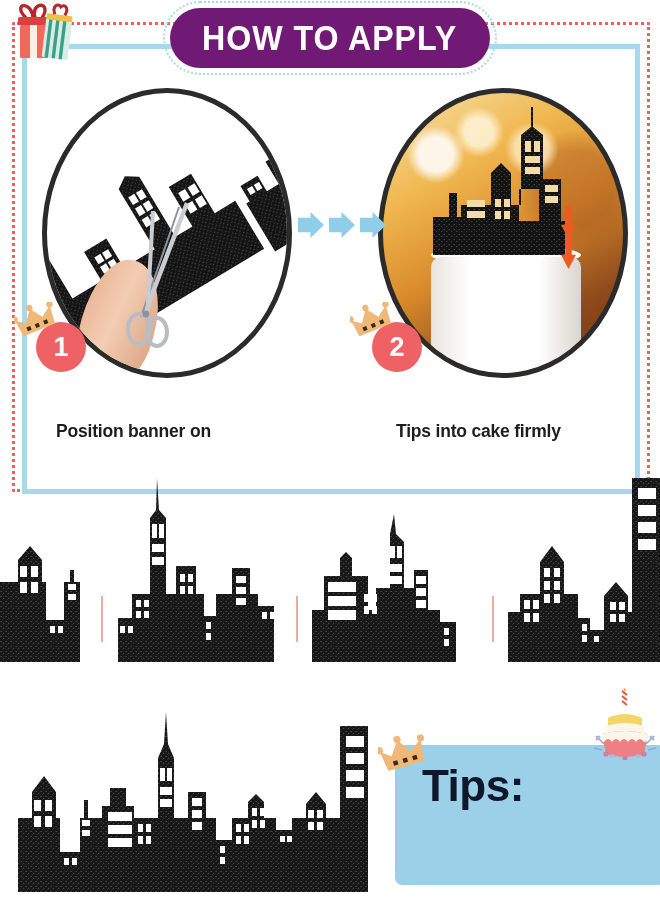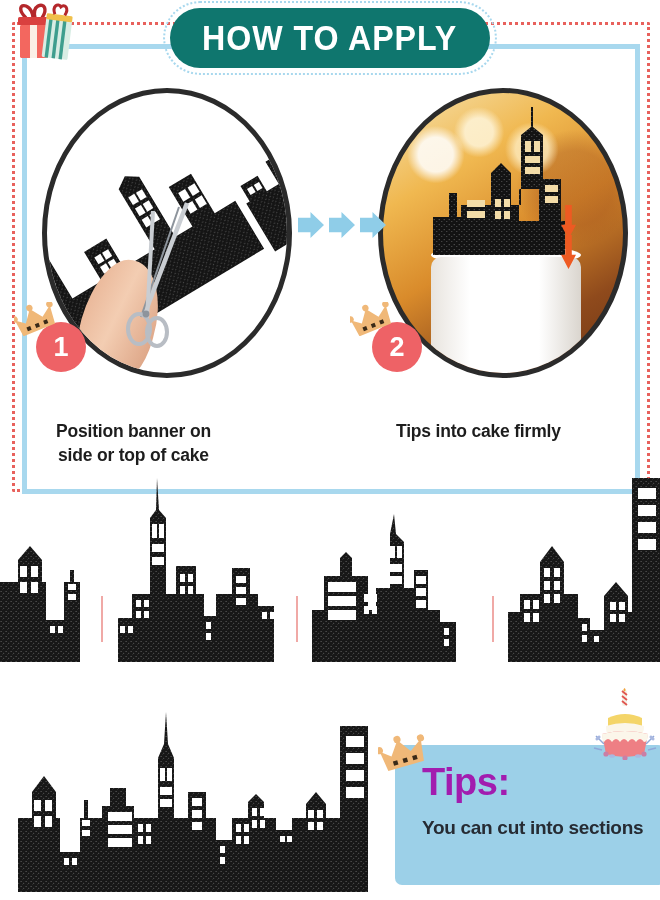--- a/index.html
+++ b/index.html
@@ -26,21 +26,21 @@
     border-top-width: 5px;
     background: transparent;
   }
 
   
   .title-pill {
     position: absolute;
     left: 50%; top: 8px;
     transform: translateX(-50%);
     width: 320px; height: 60px;
-    background: #0f766e;
+    background: #701a75;
     border-radius: 32px;
     display: flex; align-items: center; justify-content: center;
     z-index: 20;
   }
   .title-pill::before {
     content: "";
     position: absolute;
     left: -7px; top: -7px; right: -7px; bottom: -7px;
     border: 2px dotted #A8D8EE;
     border-radius: 40px;
@@ -149,21 +149,21 @@
 
   
   .tips-panel {
     position: absolute; left: 395px; top: 745px;
     width: 270px; height: 140px;
     background: #9CD0E8;
     border-radius: 7px;
   }
   .tips-title {
     position: absolute; left: 27px; top: 16px;
-    font-size: 38px; font-weight: bold; color: #a21caf;
+    font-size: 44px; font-weight: bold; color: #0f172a;
     letter-spacing: -0.5px;
     text-align: center;
   }
   .tips-body {
     position: absolute; left: 27px; top: 72px;
     font-size: 19px; font-weight: bold; color: #262B33;
     letter-spacing: -0.3px;
   }
   .crown-tips { position: absolute; left: 378px; top: 733px; width: 52px; height: 40px; z-index: 6; }
   .cake-illo  { position: absolute; left: 592px; top: 688px; width: 66px; height: 72px; z-index: 6; }
@@ -342,21 +342,20 @@
         <rect x="19" y="21" width="4" height="4" fill="#3A2A18"></rect>
         <rect x="28" y="21" width="4" height="4" fill="#3A2A18"></rect>
       </g>
     </svg>
     <span>2</span>
   </div>
 </div>
 
 <div class="caption c1">
   <div>Position banner on</div>
-  <div>side or top of cake</div>
 </div>
 <div class="caption c2">
   <div>Tips into cake firmly</div>
 </div>
 
 <svg class="skyline row1" viewBox="0 0 660 192">
   <defs>
     <pattern id="glr" width="5" height="5" patternUnits="userSpaceOnUse">
       <rect width="5" height="5" fill="#171717"></rect>
       <circle cx="1.1" cy="1.5" r="0.62" fill="#787878" opacity=".85"></circle>
@@ -523,21 +522,20 @@
       <rect x="307" y="122" width="6" height="8"></rect>
     <rect x="336" y="36" width="18" height="11"></rect>
     <rect x="336" y="53" width="18" height="11"></rect>
     <rect x="336" y="70" width="18" height="11"></rect>
     <rect x="336" y="87" width="18" height="11"></rect>
   </g>
 </svg>
 
 <div class="tips-panel">
   <div class="tips-title">Tips:</div>
-  <div class="tips-body">You can cut into sections</div>
 </div>
 
 <svg class="crown-tips" viewBox="0 0 52 40">
   <g transform="rotate(-16 26 20)">
     <path d="M6 33 L3 12 L13 20 L23 6 L33 20 L46 11 L43 33 Z" fill="#F0B878"></path>
     <circle cx="3" cy="11" r="3.6" fill="#F0B878"></circle>
       <circle cx="23" cy="5" r="3.6" fill="#F0B878"></circle>
     <circle cx="46" cy="10" r="3.6" fill="#F0B878"></circle>
     <rect x="13" y="25" width="4.5" height="4.5" fill="#3A2A18"></rect>
     <rect x="23" y="25" width="4.5" height="4.5" fill="#3A2A18"></rect>

